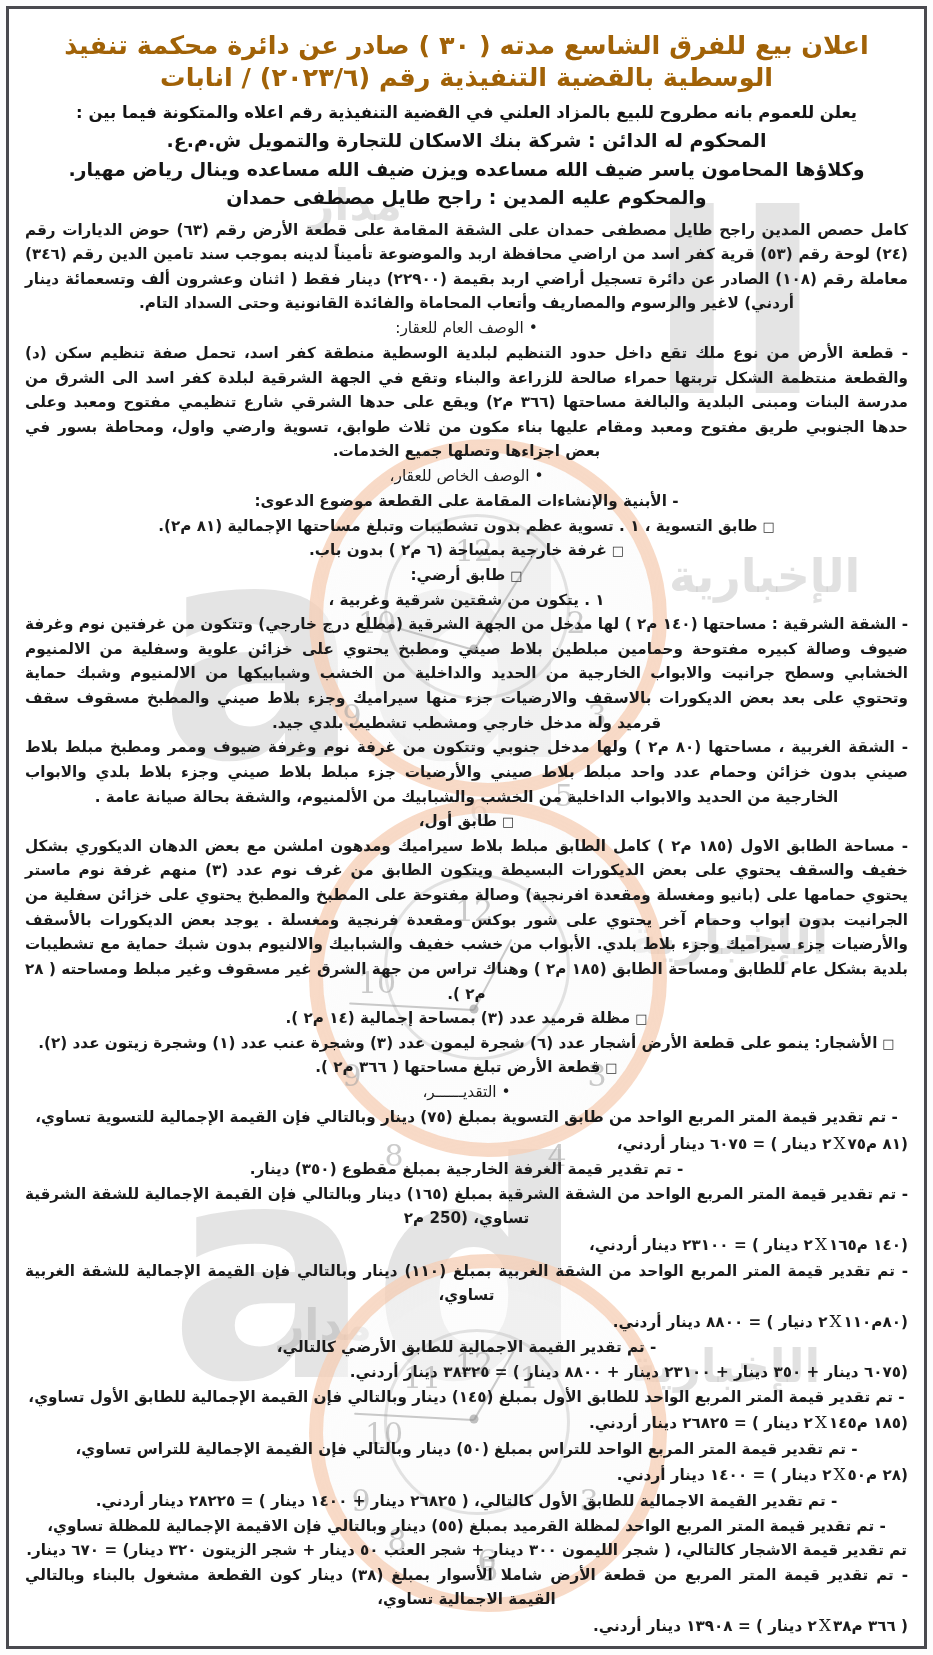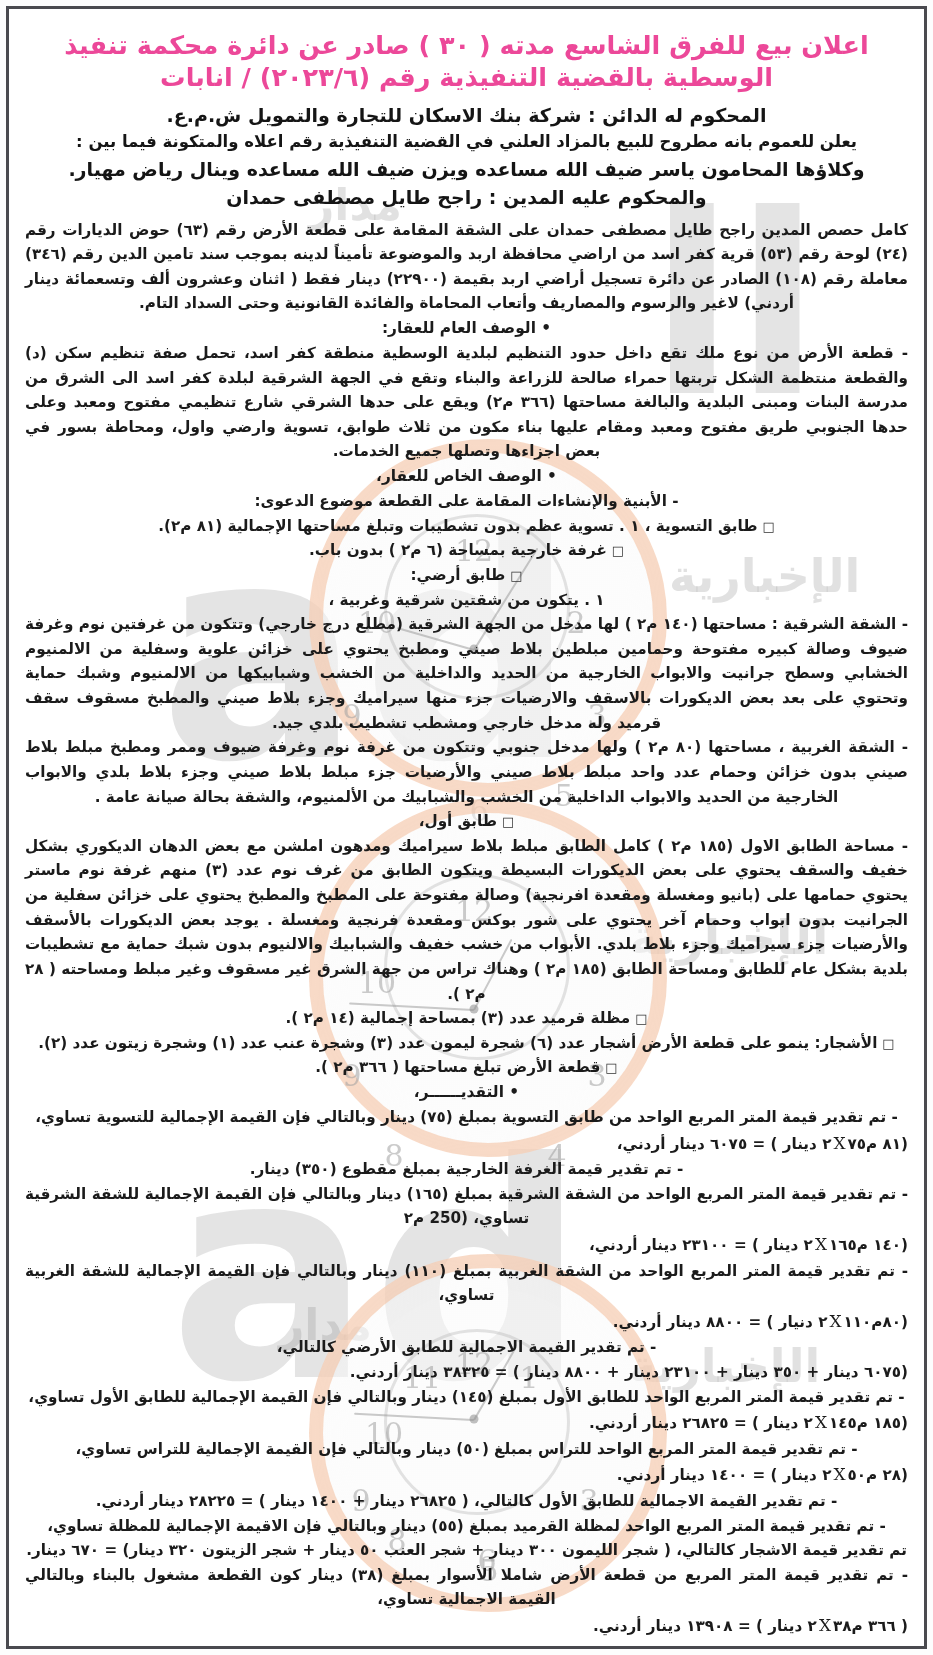--- a/index.html
+++ b/index.html
@@ -90,21 +90,21 @@
     color:#1b1b1b;
   }
 
   .title{
     text-align:center;
     font-weight:bold;
     font-size:25.5px;
     line-height:1.26;
     letter-spacing:-0.3px;
     margin:6px 4px 8px 4px;
-    color:#ec4899;
+    color:#a16207;
   }
   .subhead{
     text-align:center;
     font-weight:bold;
     font-size:16.5px;
     line-height:1.5;
     margin:0 10px;
     color:#151515;
   }
   .subhead.big{ font-size:19px; }
@@ -113,21 +113,21 @@
     font-size:15.2px;
     line-height:1.62;
     font-weight:bold;
     margin-top:6px;
   }
   .body-block p{margin:0;}
   .para{ text-align:justify; text-align-last:center; }
 
   .bullet{
     text-align:center;
-    font-weight:bold;
+    font-weight:normal;
     font-size:15.4px;
     margin:1px 0;
   }
   .item{ text-align:center; font-weight:bold; }
   .sq:before{
     content:"\25A1";
     font-size:13px;
     margin-left:5px;
     color:#333;
   }
@@ -201,22 +201,22 @@
       <div class="wm-hub" style="left:465px;top:1410px;"></div>
     </div>
 
     <div id="content">
 
       <div class="title">
         <div>اعلان بيع للفرق الشاسع مدته ( ٣٠ ) صادر عن دائرة محكمة  تنفيذ</div>
         <div>الوسطية بالقضية التنفيذية رقم (٢٠٢٣/٦) / انابات</div>
       </div>
 
+      <div class="subhead">يعلن للعموم بانه مطروح للبيع بالمزاد العلني في القضية التنفيذية رقم اعلاه والمتكونة فيما بين :</div>
       <div class="subhead big">المحكوم له الدائن : شركة بنك الاسكان للتجارة والتمويل ش.م.ع.</div>
-      <div class="subhead">يعلن للعموم بانه مطروح للبيع بالمزاد العلني في القضية التنفيذية رقم اعلاه والمتكونة فيما بين :</div>
       <div class="subhead big">وكلاؤها المحامون ياسر ضيف الله مساعده ويزن ضيف الله مساعده وينال رياض مهيار.</div>
       <div class="subhead big">والمحكوم عليه المدين : راجح طايل مصطفى حمدان</div>
 
       <div class="body-block">
 
         <p class="para">كامل حصص المدين راجح طايل مصطفى حمدان على الشقة المقامة على قطعة الأرض رقم (٦٣) حوض الديارات رقم (٢٤) لوحة رقم (٥٣) قرية كفر اسد من اراضي محافظة اربد والموضوعة تأميناً لدينه بموجب سند تامين الدين رقم (٣٤٦) معاملة رقم (١٠٨) الصادر عن دائرة تسجيل أراضي اربد بقيمة (٢٢٩٠٠) دينار فقط ( اثنان وعشرون ألف وتسعمائة دينار أردني) لاغير والرسوم والمصاريف وأتعاب المحاماة والفائدة القانونية وحتى السداد التام.</p>
 
         <p class="bullet">• الوصف العام للعقار:</p>
         <p class="para">- قطعة الأرض من نوع ملك تقع داخل حدود التنظيم لبلدية الوسطية منطقة كفر اسد، تحمل صفة تنظيم سكن (د) والقطعة منتظمة الشكل تربتها حمراء صالحة للزراعة والبناء وتقع في الجهة الشرقية لبلدة كفر اسد الى الشرق من مدرسة البنات ومبنى البلدية والبالغة مساحتها (٣٦٦ م٢) ويقع على حدها الشرقي شارع تنظيمي مفتوح ومعبد وعلى حدها الجنوبي طريق مفتوح ومعبد ومقام عليها بناء مكون من ثلاث طوابق، تسوية وارضي واول، ومحاطة بسور في بعض اجزاءها وتصلها جميع الخدمات.</p>
 

